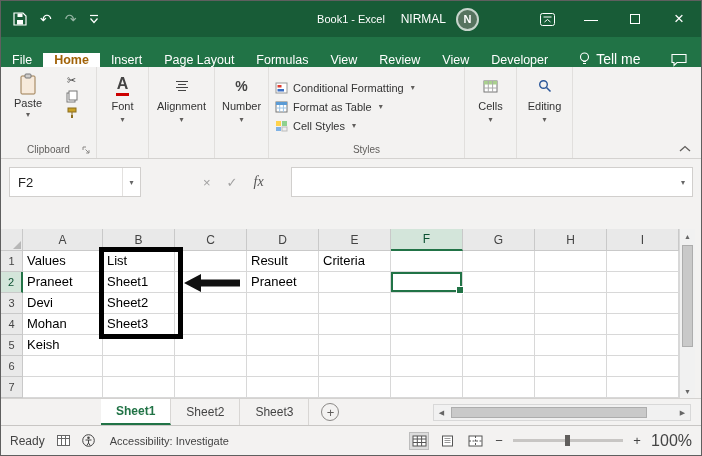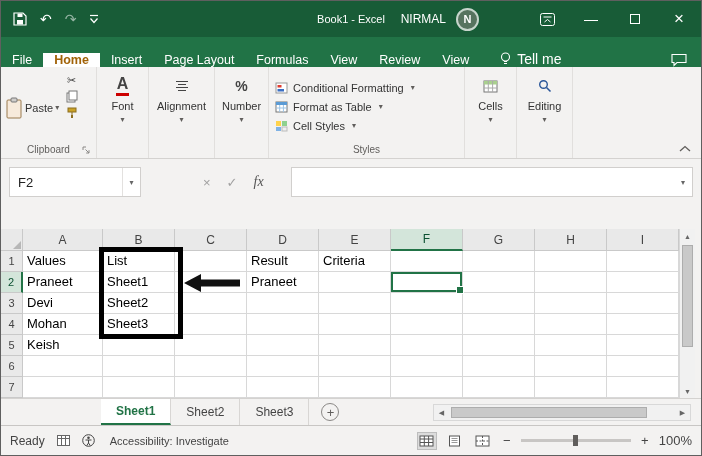--- a/index.html
+++ b/index.html
@@ -24,21 +24,21 @@
   .rtab{display:flex;align-items:center;padding:0 11px;font-size:12.5px;white-space:nowrap}
   .rtab.active{background:#fff;color:#a16207;font-weight:bold}
   .tellme{display:flex;align-items:center;gap:6px;padding:0 10px;margin-left:10px;font-size:14px}
   .tabrow-right{margin-left:auto;display:flex;align-items:center;padding-right:14px}
 
   
   .ribbon{position:absolute;top:66px;left:0;right:0;height:92px;background:#f3f2f1;border-bottom:1px solid #d4d2d0;display:flex}
   .rgroup{position:relative;border-right:1px solid #e1dfdd;display:flex;flex-direction:column}
   .g-clipboard{width:96px;padding:4px 4px 1px}
   .clip-top{display:flex;flex:1}
-  .paste-btn{width:46px;display:flex;flex-direction:row;align-items:center;gap:2px;font-size:11px;color:#333;padding-top:2px}
+  .paste-btn{width:46px;display:flex;flex-direction:column;align-items:center;gap:2px;font-size:11px;color:#333;padding-top:2px}
   .clip-smalls{display:flex;flex-direction:column;gap:4px;padding-top:4px;align-items:center;flex:1}
   .clip-smalls .glyph{font-size:11px;color:#444;line-height:1}
   .gfooter{position:relative;height:15px;display:flex;align-items:center;justify-content:center;font-size:10px;color:#605e5c}
   .launcher{position:absolute;right:1px;bottom:2px;line-height:0}
   .cgroup{display:flex;flex-direction:column;align-items:center;padding-top:9px;gap:4px;font-size:11px;color:#333;border-right:1px solid #e1dfdd}
   .cgroup .bigicon{height:20px;display:flex;align-items:center;justify-content:center}
   .g-font{width:52px}.g-align{width:66px}.g-number{width:54px}.g-cells{width:52px}.g-edit{width:56px}
   .font-a{font-size:16px;font-weight:bold;color:#444;border-bottom:3px solid #c00;line-height:1.05;padding:0 1px}
   .pct{font-size:14px;color:#444;font-weight:bold}
   .caret{font-size:8px;color:#605e5c;line-height:1}
@@ -100,21 +100,21 @@
   .sb-left{display:flex;align-items:center;gap:12px;padding-left:9px}
   .sb-mode{font-size:12px;color:#444}
   .sb-acc{display:flex;align-items:center;gap:15px;font-size:11px;color:#444}
   .sb-right{margin-left:auto;display:flex;align-items:center;gap:8px;padding-right:9px}
   .viewbtn{width:20px;height:18px;display:flex;align-items:center;justify-content:center}
   .viewbtn.sel{background:#dcdcdc;border:1px solid #bdbdbd}
   .zoombtn{font-size:13px;color:#444;width:12px;text-align:center}
   .ztrack{position:relative;width:110px;height:3px;background:#c8c6c4}
   .znotch{position:absolute;left:50%;top:-3px;width:1px;height:9px;background:#a8a6a4}
   .zthumb{position:absolute;left:52px;top:-4px;width:5px;height:11px;background:#605e5c}
-  .zoomlvl{font-size:13px;color:#444;min-width:32px;text-align:right}
+  .zoomlvl{font-size:16px;color:#444;min-width:32px;text-align:right}
 </style>
 </head>
 <body>
 
 <div class="app">
 
   <div class="titlebar">
     <div class="qat">
       <span style="line-height:0">
         <svg width="14" height="14" viewBox="0 0 14 14">
@@ -157,20 +157,21 @@
 
   <div class="tabrow">
     <div class="rtab">File</div>
     <div class="rtab active">Home</div>
     <div class="rtab">Insert</div>
     <div class="rtab">Page Layout</div>
     <div class="rtab">Formulas</div>
     <div class="rtab">View</div>
     <div class="rtab">Review</div>
     <div class="rtab">View</div>
+    <div class="rtab">Developer</div>
     <div class="tellme">
       <span style="line-height:0">
         <svg width="11" height="14" viewBox="0 0 11 14">
             <circle cx="5.5" cy="5" r="4" fill="none" stroke="#fff" stroke-width="1.1"></circle>
             <path d="M4 9.5h3M4 11.5h3" stroke="#fff"></path>
           </svg>
       </span>
       <span>Tell me</span>
     </div>
     <div class="tabrow-right">

